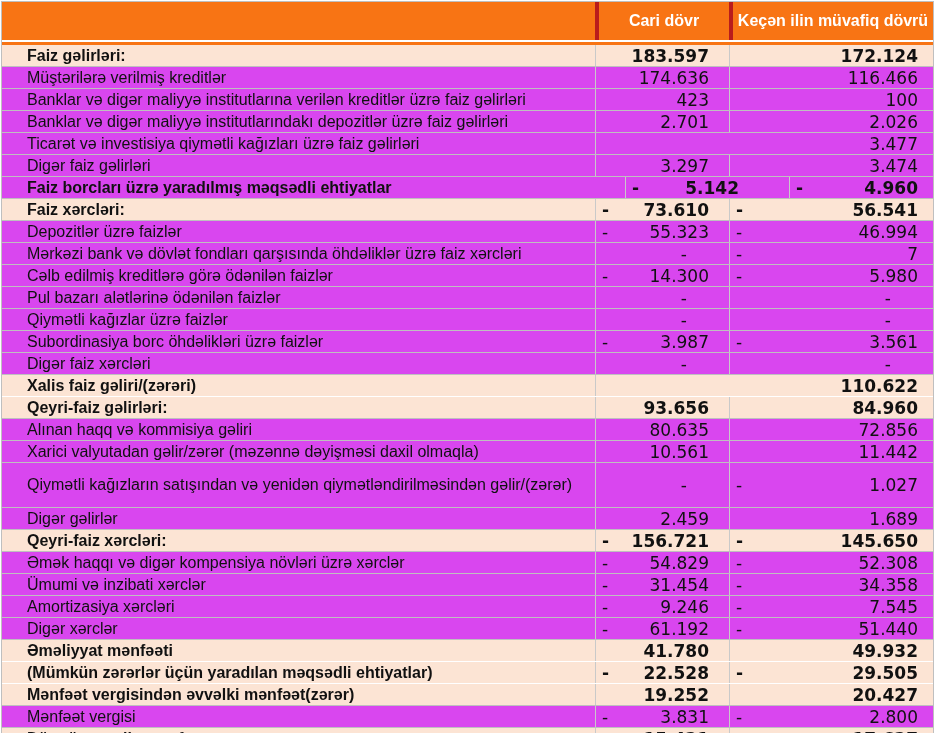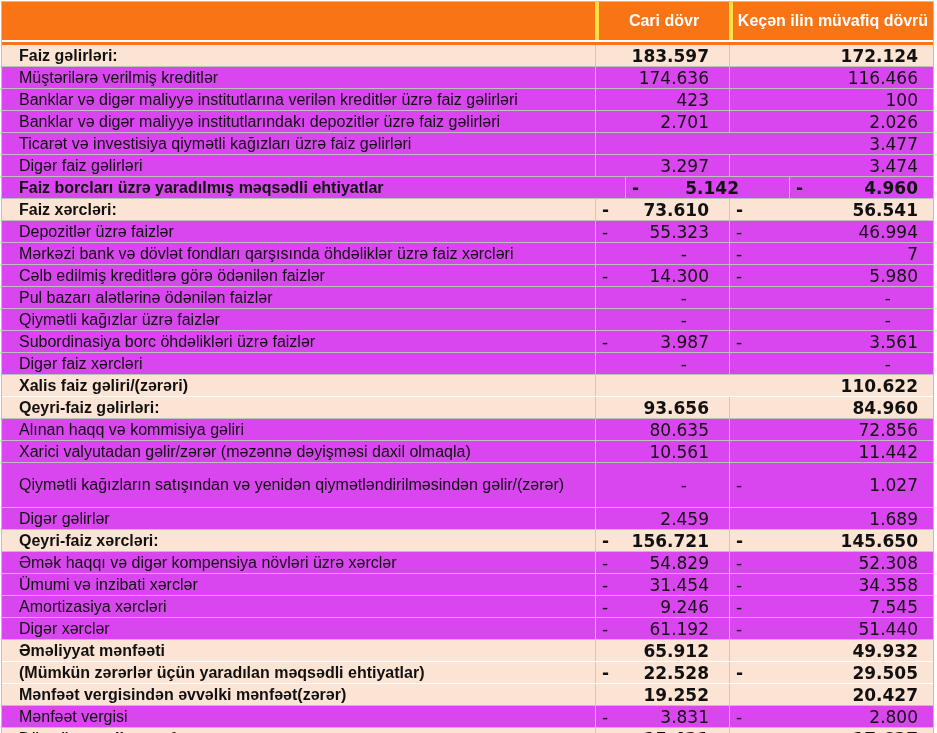--- a/index.html
+++ b/index.html
@@ -5,31 +5,31 @@
   html,body{margin:0;padding:0;background:#fff;}
   body{font-family:"Liberation Sans",sans-serif;color:#111;}
   #sheet{width:931px;margin:1px 0 0 1px;border:1px solid #bfbfbf;background:#fff;}
   
   .hdr{display:flex;height:38px;background:var(--header-bg,#f87414);}
   .hdr .cell{display:flex;align-items:center;justify-content:center;
     color:#fff;font-weight:bold;font-size:16px;}
   .c1{width:593px;box-sizing:border-box;}
   .c2{width:134px;box-sizing:border-box;position:relative;}
   .c3{flex:1;box-sizing:border-box;position:relative;}
-  .hdr .c2,.hdr .c3{border-left:4px solid #fde047;}
+  .hdr .c2,.hdr .c3{border-left:4px solid #b91c1c;}
   .hdr-gap{height:2px;background:#fff;}
   .hdr-rule{height:3px;background:var(--header-bg,#f87414);}
   
   .row{display:flex;height:21px;border-top:1px solid #bfbfbf;background:#d946ef;}
   .row.first{border-top:none;}
   .row.tall{height:44px;}
   .row.section{background:var(--section-bg,#fce4d4);font-weight:bold;}
   .row.section + .row.section{border-top-color:#fff;}
   .row.bold-plain{font-weight:bold;gap:30px;}
-  .row .c1{display:flex;align-items:center;padding-left:17px;font-size:16px;
+  .row .c1{display:flex;align-items:center;padding-left:25px;font-size:16px;
     white-space:nowrap;overflow:hidden;}
   .row .c2,.row .c3{display:flex;align-items:center;justify-content:flex-end;
     border-left:1px solid #c9c9c9;font-size:17px;
     font-family:"DejaVu Sans","Liberation Sans",sans-serif;}
   .row .c2 .val{padding-right:20px;}
   .row .c3 .val{padding-right:15px;}
   .row .val.zero{padding-right:42px;}
   .neg{position:absolute;left:6px;top:50%;transform:translateY(-50%);}
   .row.section .c2,.row.section .c3{font-weight:bold;}
 </style>
@@ -291,21 +291,21 @@
           <span class="val">61.192</span>
         </div>
         <div class="c3">
           <span class="neg">-</span>
           <span class="val">51.440</span>
         </div>
       </div>
       <div class="row section">
         <div class="c1">Əməliyyat mənfəəti</div>
         <div class="c2">
-          <span class="val">65.912</span>
+          <span class="val">41.780</span>
         </div>
         <div class="c3">
           <span class="val">49.932</span>
         </div>
       </div>
       <div class="row section">
         <div class="c1">(Mümkün zərərlər üçün yaradılan məqsədli ehtiyatlar)</div>
         <div class="c2">
           <span class="neg">-</span>
           <span class="val">22.528</span>

